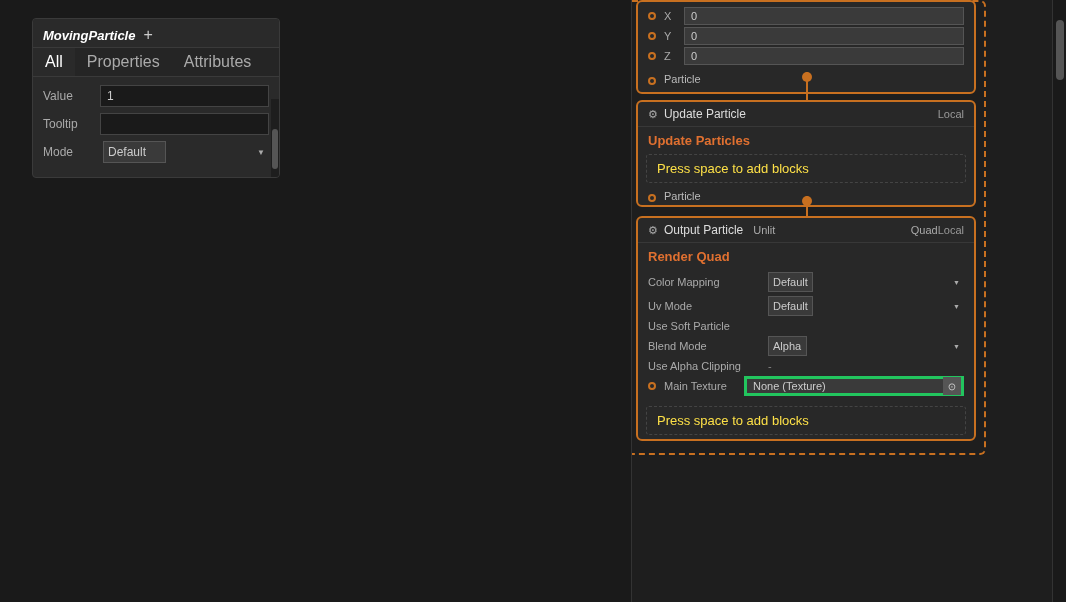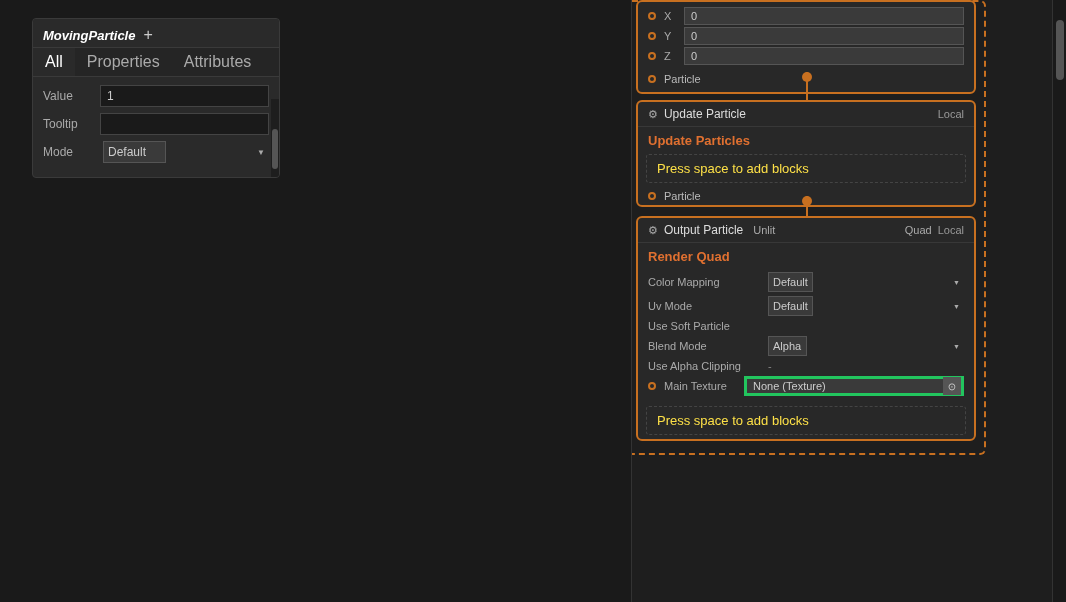--- a/index.html
+++ b/index.html
@@ -190,21 +190,21 @@
       color: #fde047;
       font-size: 13px;
       padding: 6px 10px;
       border: 1px dashed #444;
       margin: 4px 8px;
       border-radius: 3px;
     }
 
     .particle-label {
       display: flex;
-      align-items: center;
+      align-items: flex-end;
       padding: 3px 10px;
       font-size: 11px;
       color: #bbb;
     }
 
     .particle-dot {
       width: 8px;
       height: 8px;
       border: 2px solid #c87020;
       border-radius: 50%;
@@ -444,21 +444,21 @@
   <div style="position:absolute;left:184px;top:196px;width:10px;height:10px;background:#c87020;border-radius:50%;"></div>
 
   <div style="position:absolute;left:18px;top:216px;width:340px;">
     <div style="background:#282828;border:2px solid #c87020;border-radius:6px;">
       <div class="node-header">
         <div class="node-title">
           <span class="node-icon">⚙</span>
           <span>Output Particle</span>
           <span style="color:#aaa;font-size:11px;margin-left:4px;">Unlit</span>
         </div>
-        <div style="display:flex;align-items:flex-end;gap:6px;">
+        <div style="display:flex;align-items:flex-end;">
           <span style="color:#aaa;font-size:11px;">Quad</span>
           <span class="node-local">Local</span>
         </div>
       </div>
       <div class="node-subtitle">Render Quad</div>
 
       <div style="padding:4px 0;">
         <div class="node-field-row">
           <span class="node-field-label">Color Mapping</span>
           <div class="node-field-select-wrap">

